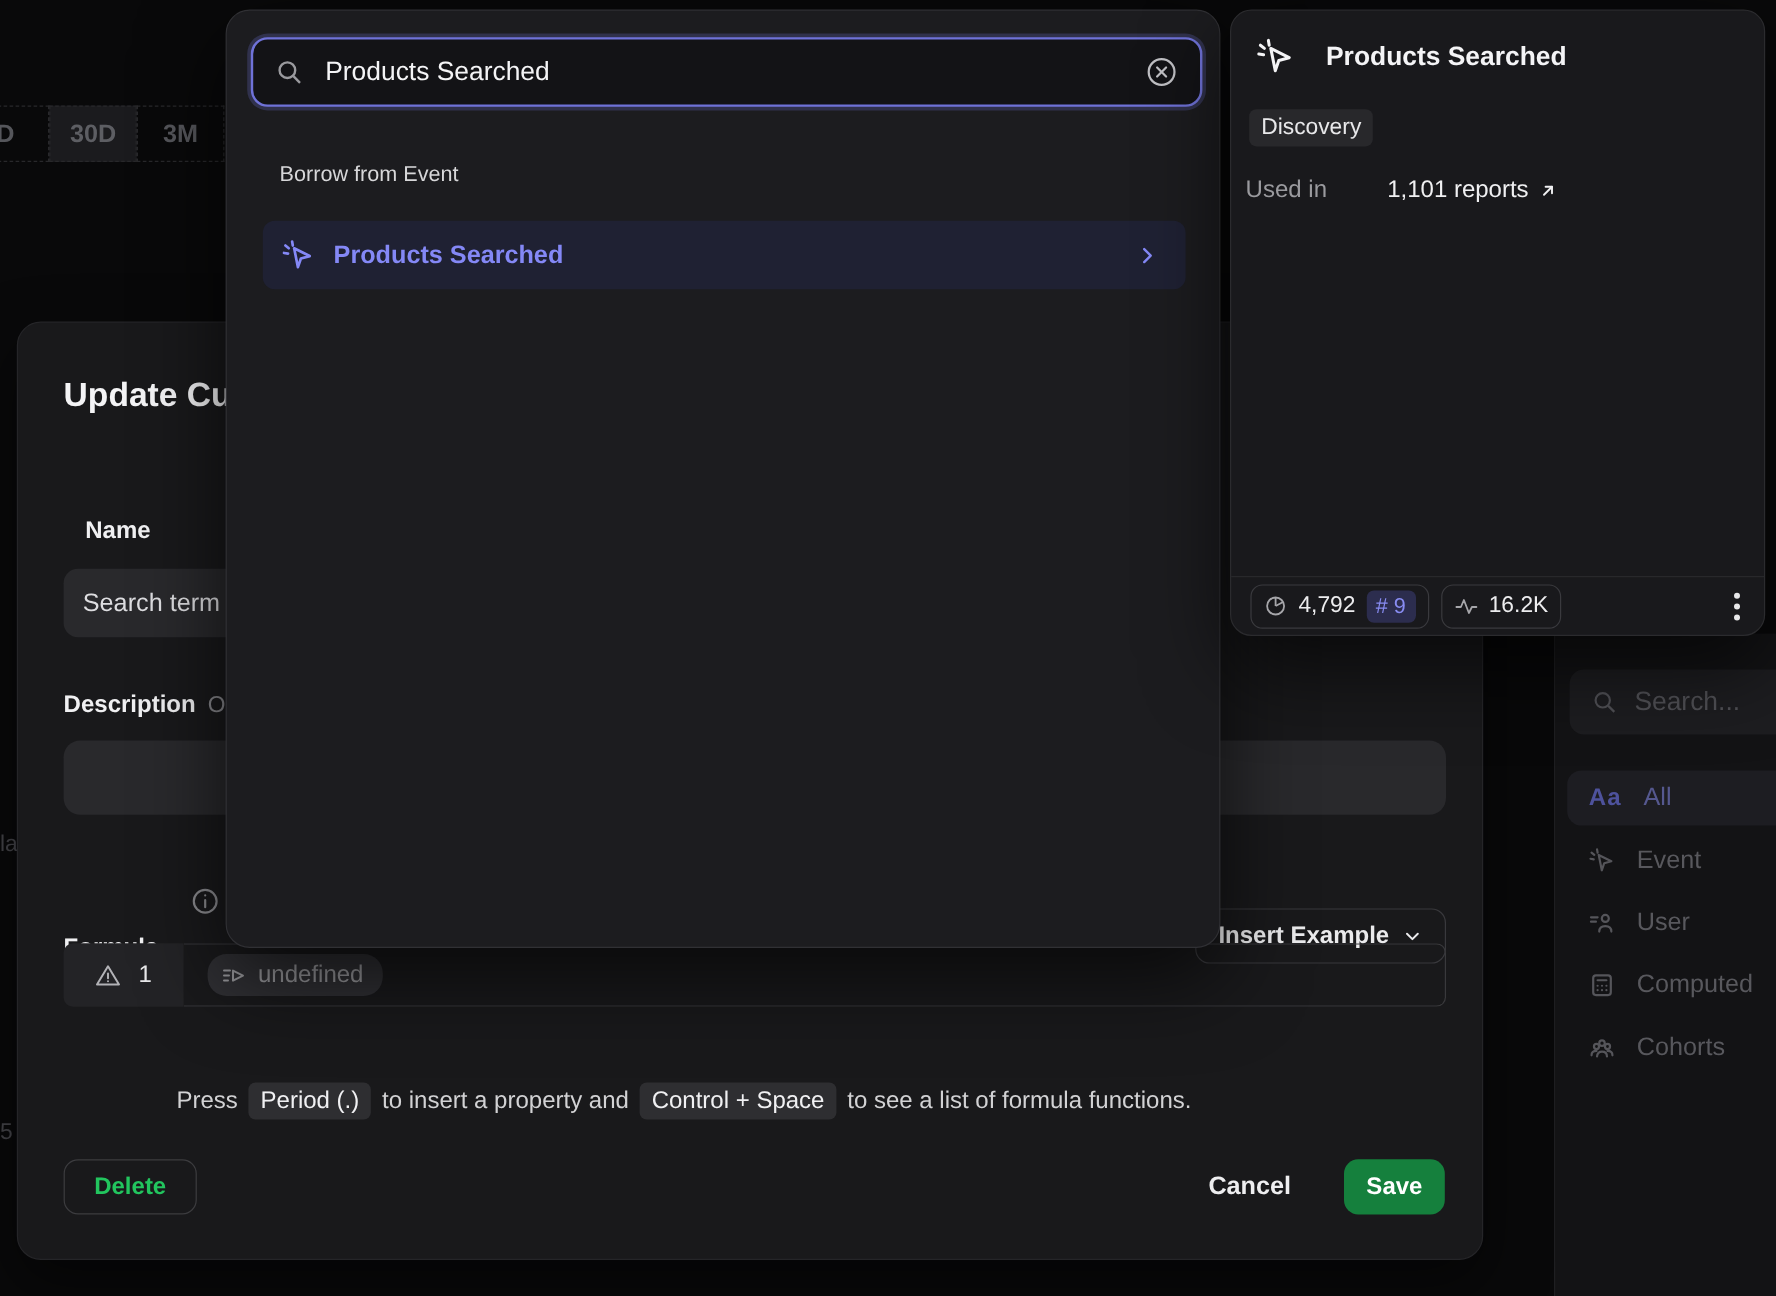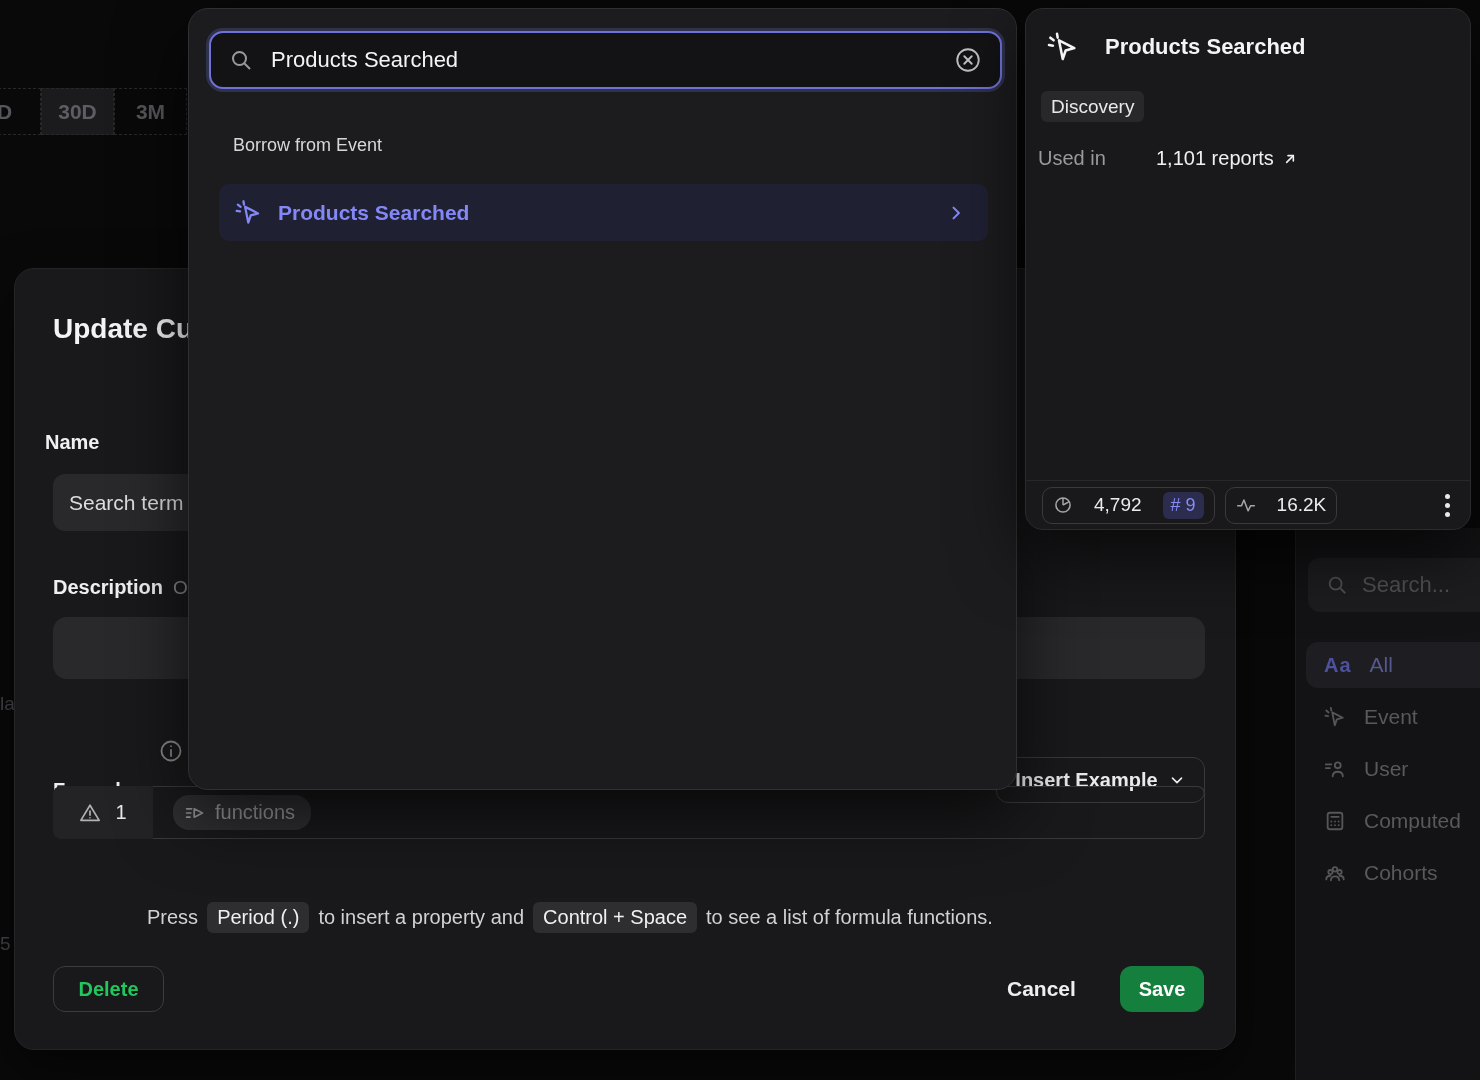--- a/index.html
+++ b/index.html
@@ -146,21 +146,21 @@
   }
   .used-row { position:absolute; left:12px; top:138px; display:flex; align-items:center; font-size:20px; }
   .used-label { color:#9a9a9e; width:118px; }
   .used-value { color:#f0f0f2; display:flex; align-items:center; gap:8px; }
   .card-footer {
     position:absolute; left:0; bottom:0; width:100%; height:49px;
     border-top:1px solid #28282b;
     display:flex; align-items:center; padding:0 16px; gap:10px;
   }
   .stat-pill {
-    display:flex; align-items:center; gap:21px; height:37px;
+    display:flex; align-items:center; gap:9px; height:37px;
     border:1px solid #3a3a3e; border-radius:10px; padding:0 10px;
     font-size:19px; color:#ececee;
   }
   .rank-chip { background:#2c2d4e; color:#888cf2; border-radius:6px; padding:3px 8px; font-size:18px; }
   .kebab { margin-left:auto; display:flex; flex-direction:column; gap:4px; padding:4px; }
   .kebab i { width:5px; height:5px; border-radius:50%; background:#e8e8ea; }
 </style>
 </head>
 <body>
 
@@ -235,21 +235,21 @@
           <path d="M7.5 20 c0-3 2-4.3 4.5-4.3 s4.5 1.3 4.5 4.3"></path>
         </svg>
       <span>Cohorts</span>
     </div>
   </div>
 </div>
 
 <div class="update-modal">
   <div class="modal-title">Update Cu</div>
 
-  <div class="field-label" style="left:30px; top:162px;">Name</div>
+  <div class="field-label" style="left:56px; top:162px;">Name</div>
   <div class="name-input">
     <span>Search term</span>
   </div>
 
   <div class="field-label" style="left:38px; top:307px;">
     <span>Description</span><span class="optional">Optional</span>
   </div>
   <div class="desc-box"></div>
 
   <div class="field-label" style="left:38px; top:470px;margin-top:40px;">Formula</div>
@@ -278,21 +278,21 @@
       <span>1</span>
     </div>
     <div class="formula-editor">
       <span class="formula-chip">
         <svg width="20" height="20" viewBox="0 0 24 24" fill="none" stroke="#97979b" stroke-width="2" stroke-linecap="round" stroke-linejoin="round">
             <line x1="2" y1="7" x2="8" y2="7"></line>
             <line x1="2" y1="12" x2="7" y2="12"></line>
             <line x1="2" y1="17" x2="6" y2="17"></line>
             <path d="M11 7 L21 12 L11 17 Z"></path>
           </svg>
-        <span>functions</span>
+        <span>undefined</span>
       </span>
     </div>
   </div>
 
   <div class="hint-line">
     <span>Press</span>
     <span class="kbd">Period (.)</span>
     <span>to insert a property and</span>
     <span class="kbd">Control + Space</span>
     <span>to see a list of formula functions.</span>

